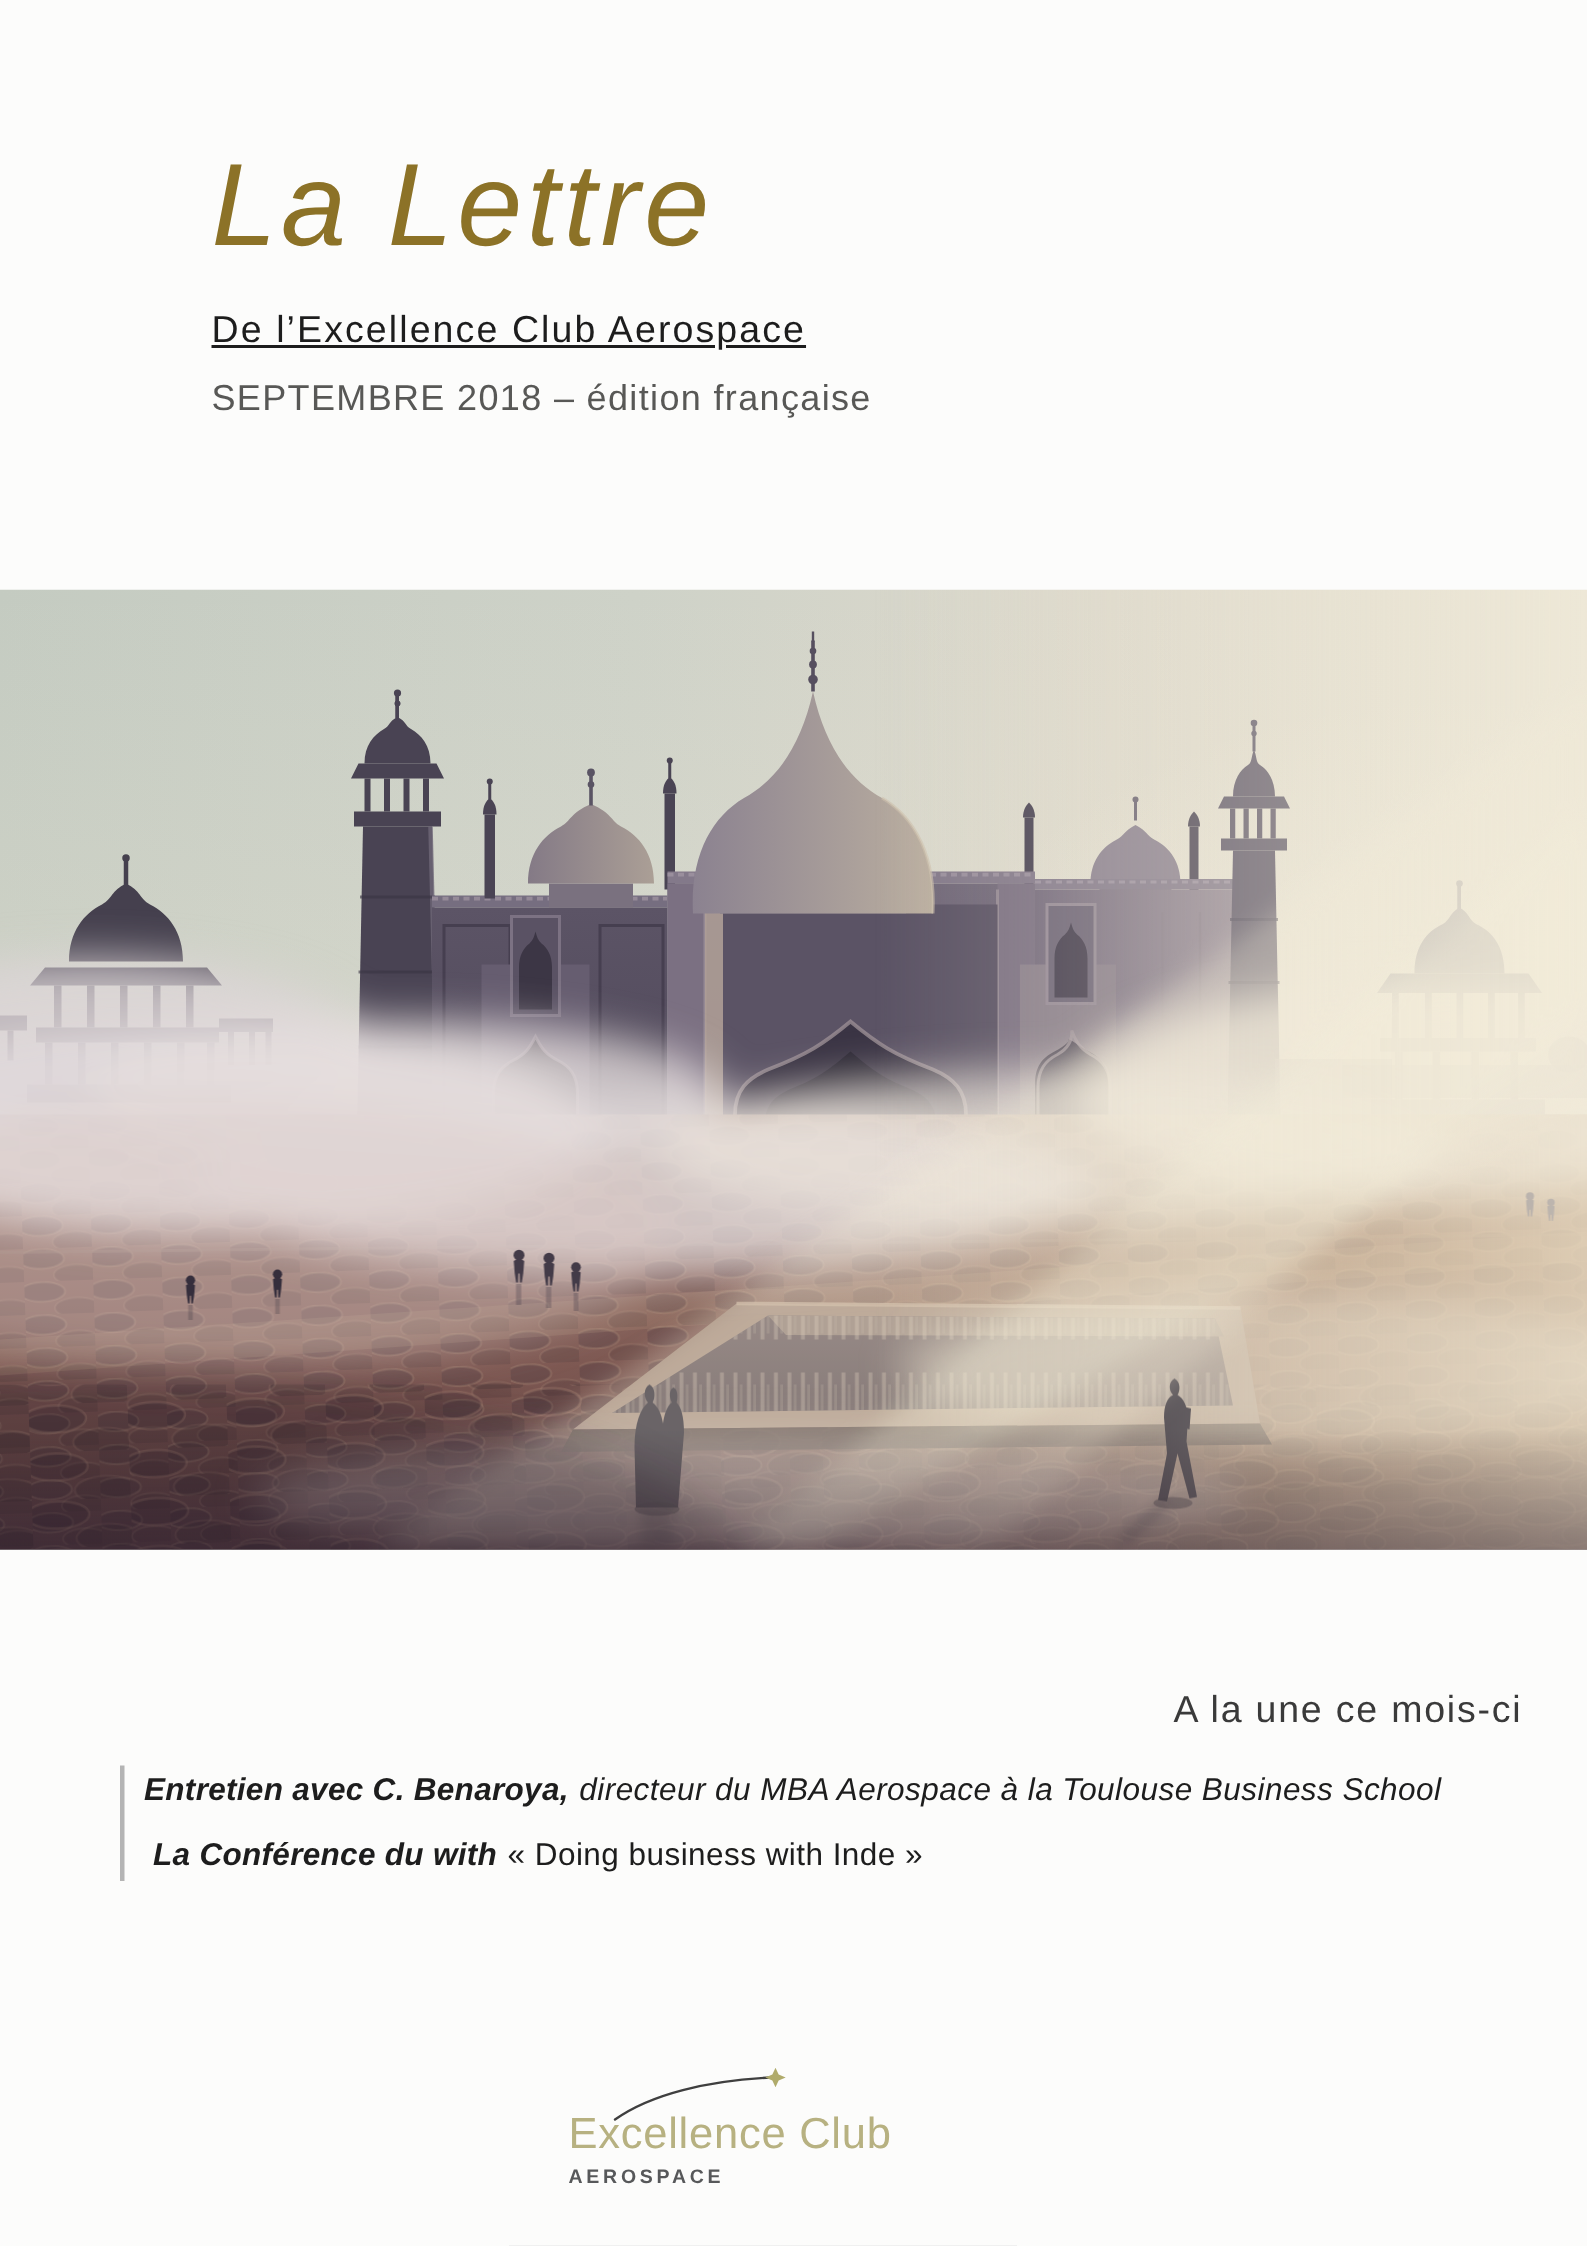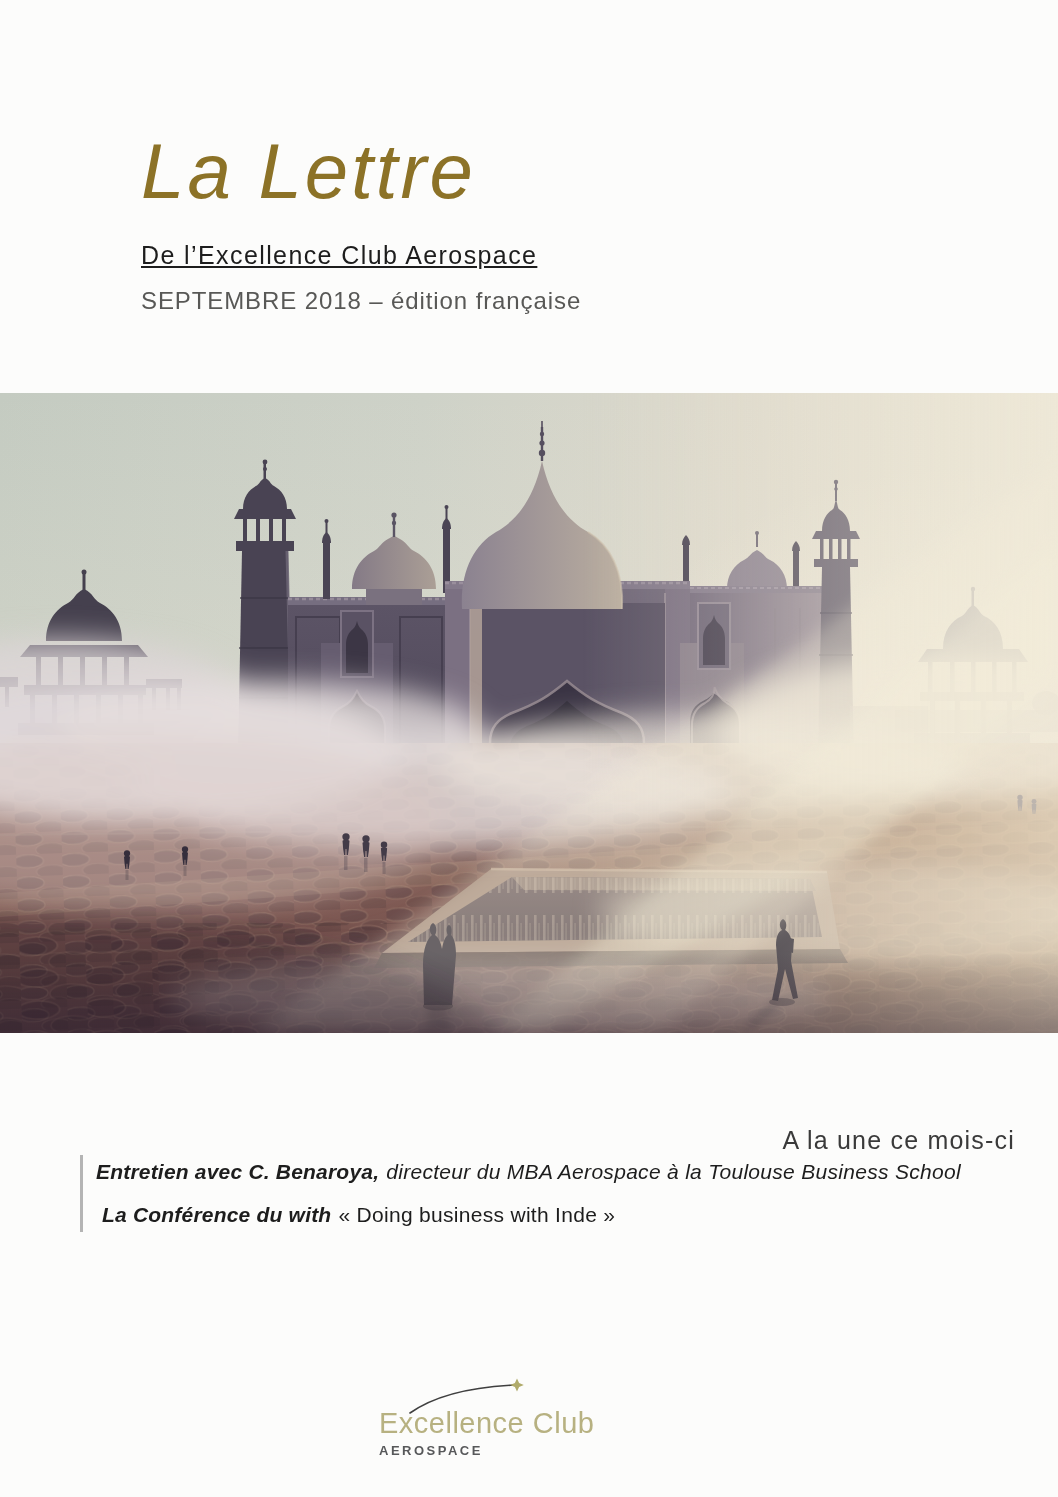--- a/index.html
+++ b/index.html
@@ -12,36 +12,36 @@
   html,body{background:#e8e8e8;}
   .page{
     position:relative;width:1058px;height:1497px;margin:0 auto;
     background:var(--page-bg);overflow:hidden;
     font-family:"Liberation Sans","DejaVu Sans",sans-serif;
   }
   
   .masthead{position:absolute;left:141px;top:96px;}
   .masthead h1{
     font-size:78px;font-style:italic;font-weight:normal;line-height:1.05;
-    color:var(--title-gold);letter-spacing:3px;margin-top:35px;
+    color:var(--title-gold);letter-spacing:3px;
   }
   .masthead .subtitle{
     margin-top:28px;font-size:25px;letter-spacing:1.4px;color:var(--text-black);text-decoration:underline;
   }
   .masthead .edition{
     margin-top:17px;font-size:24px;letter-spacing:.9px;color:var(--edition-gray);
   }
   
   .hero{position:absolute;left:0;top:393px;width:1058px;height:640px;}
   .hero svg{display:block;width:1058px;height:640px;}
   
   .toc{position:absolute;left:55px;top:1126px;width:960px;}
   .toc-heading{font-size:25px;letter-spacing:1.2px;color:var(--toc-heading-gray);text-align:right;}
   .toc-items{
-    margin-left:25px;
+    margin-top:22px;margin-left:25px;
     border-left:3px solid var(--toc-bar);padding:4px 0 4px 13px;
   }
   .toc-item{font-size:21px;line-height:26px;color:var(--text-black);margin-bottom:17px;white-space:nowrap;}
   .toc-item:last-child{margin-bottom:0;padding-left:6px;}
   .toc-item .emph{font-weight:bold;font-style:italic;letter-spacing:.2px;}
   .toc-item .rest{margin-left:7px;letter-spacing:.3px;}
   .toc-item .rest.it{font-style:italic;}
   
   .brand{position:absolute;left:379px;top:1378px;width:300px;height:90px;text-align:left;}
   .brand .swoosh{position:absolute;left:15px;top:0;width:150px;height:40px;}

